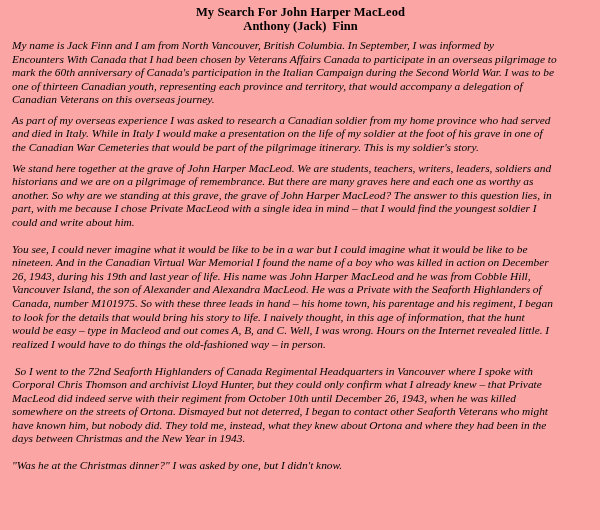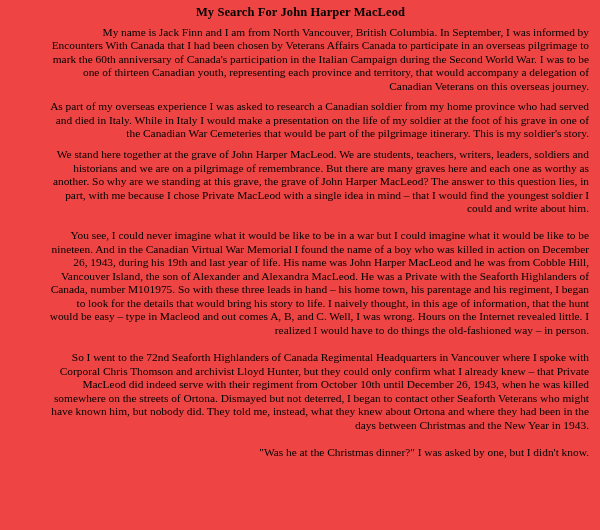--- a/index.html
+++ b/index.html
@@ -13,21 +13,21 @@
     height: 530px;
     overflow: hidden;
     font-family: "Liberation Serif", "DejaVu Serif", serif;
     color: #000000;
     -webkit-font-smoothing: none;
   }
   .page {
     position: relative;
     width: 600px;
     height: 530px;
-    background: #ef4444;
+    background: #fca5a5;
     box-sizing: border-box;
     padding: 6px 11px 0 12px;
   }
   .title-block {
     text-align: center;
     font-weight: bold;
     font-size: 12.5px;
     line-height: 13.6px;
     margin: 0 0 6px 0;
   }
@@ -38,41 +38,43 @@
   .title-block .by-line {
     display: block;
   }
   .title-block .author-line {
     display: block;
     white-space: pre;
   }
   .body-text {
     font-size: 11.4px;
     line-height: 13.55px;
-    text-align: right;
+    text-align: left;
+    font-style: italic;
   }
   .para {
     margin: 0;
     white-space: pre-wrap;
     word-spacing: -0.1px;
   }
   .gap-small {
     height: 7px;
   }
   .gap-blank {
     height: 13.5px;
   }
 </style>
 </head>
 <body>
 
 <div class="page">
 
   <div class="title-block">
     <span class="doc-title">My Search For John Harper MacLeod</span>
+    <span class="author-line">Anthony (Jack)  Finn</span>
   </div>
 
   <div class="body-text">
 
     <p class="para">My name is Jack Finn and I am from North Vancouver, British Columbia. In September, I was informed by
 Encounters With Canada that I had been chosen by Veterans Affairs Canada to participate in an overseas pilgrimage to
 mark the 60th anniversary of Canada's participation in the Italian Campaign during the Second World War. I was to be
 one of thirteen Canadian youth, representing each province and territory, that would accompany a delegation of
 Canadian Veterans on this overseas journey.</p>
     <div class="gap-small"></div>

